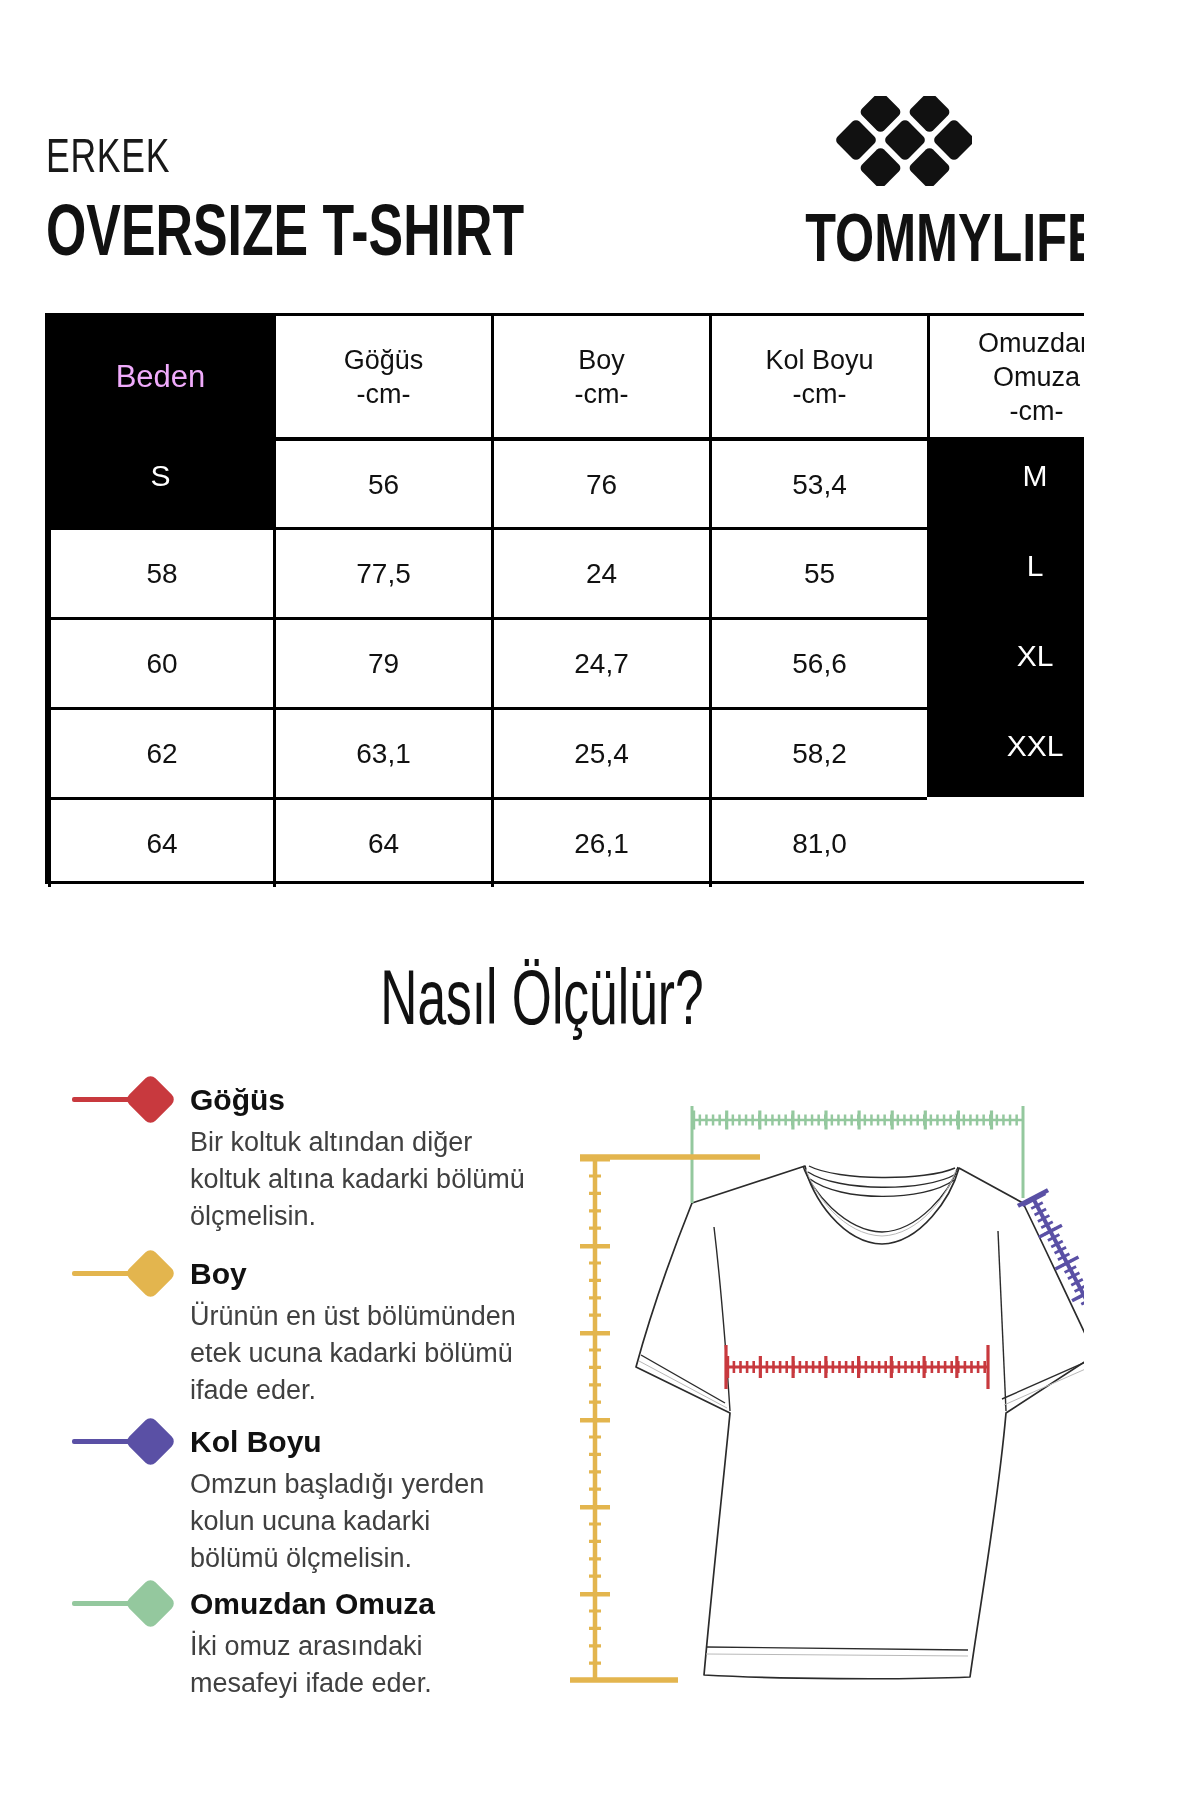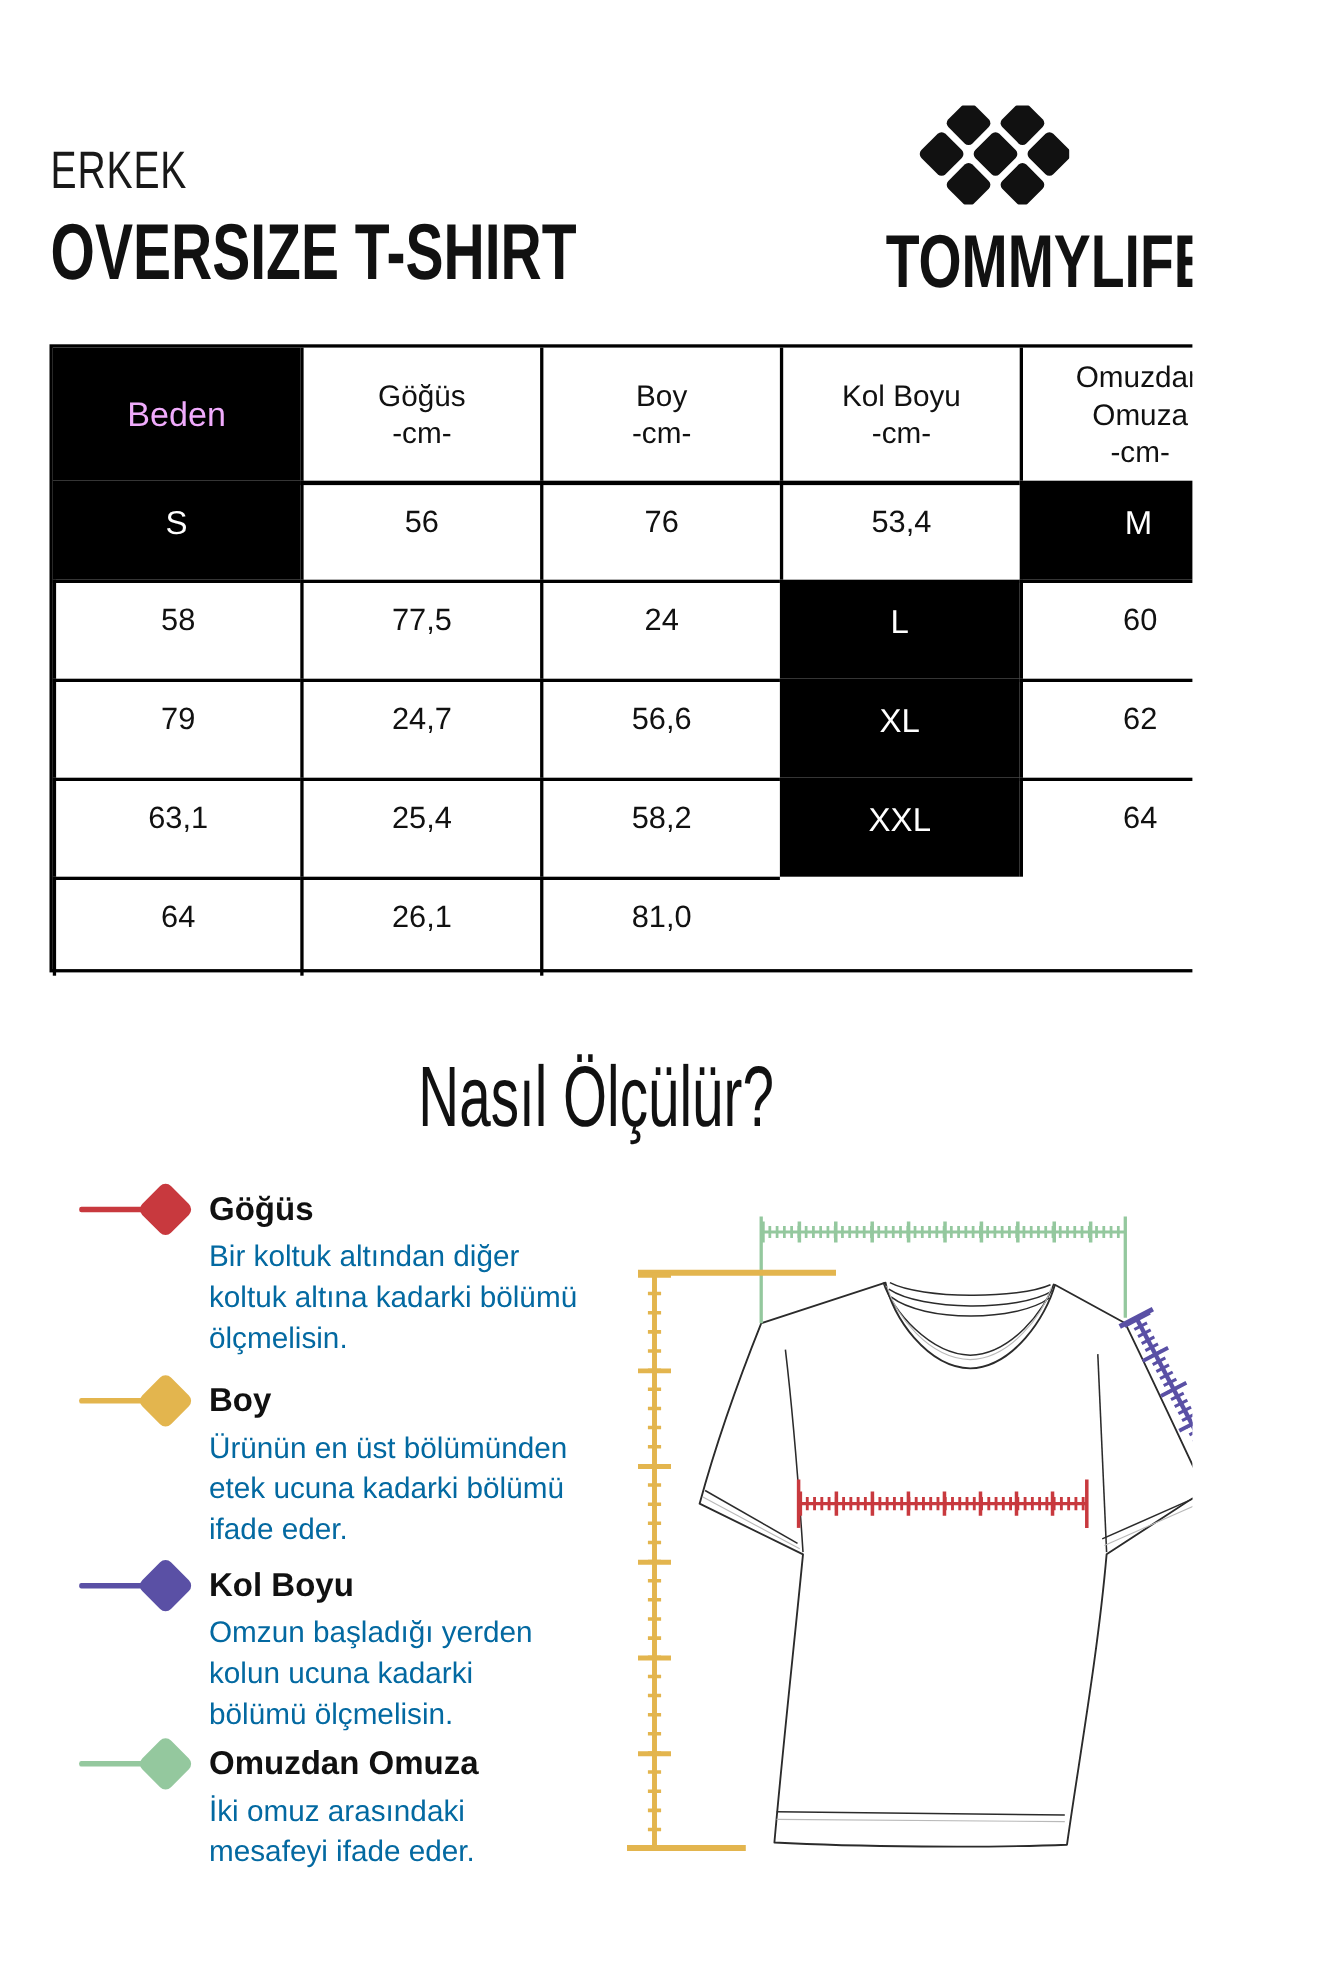--- a/index.html
+++ b/index.html
@@ -21,36 +21,36 @@
   
   .size-table{position:absolute;left:45px;top:313px;width:1095px;height:571px;
               display:grid;grid-template-columns:225px 218px 218px 218px 216px;
               grid-template-rows:121px repeat(5,90px);
               border:3px solid #000;box-sizing:border-box;background:#fff;}
   .size-table .cell{display:flex;align-items:center;justify-content:center;box-sizing:border-box;}
   .corner{background:#000;color:#f0abfc;font-size:31px;}
   .sizecell{background:#000;color:#fff;font-size:30px;align-items:flex-start !important;padding-top:22px;}
   .th{border-left:3px solid #000;flex-direction:column;font-size:27px;line-height:34px;text-align:center;}
   .td{border-left:3px solid #000;border-top:3px solid #000;font-size:28px;
-      align-items:flex-start !important;padding-top:18px;}
+      align-items:flex-start !important;padding-top:28px;}
   .td.first{border-top:4px solid #000;}
 
   
   .howto-title{position:absolute;left:0;top:952px;width:100%;text-align:center;
                font-size:78px;font-weight:500;letter-spacing:0;text-decoration:underline;}
   .howto-title span{display:inline-block;transform:scaleX(.66);transform-origin:center;white-space:nowrap;}
 
   .legend-item{position:absolute;left:72px;display:flex;}
   .marker{position:relative;width:112px;height:44px;flex:0 0 112px;}
   .marker .tail{position:absolute;left:0;top:19px;width:68px;height:5px;border-radius:2px;}
   .marker .diamond{position:absolute;left:60px;top:3px;width:37px;height:37px;border-radius:7px;
                    transform:rotate(45deg);}
   .legend-text{margin-left:6px;max-width:460px;}
   .legend-title{font-size:30px;font-weight:700;line-height:44px;color:#111;}
-  .legend-desc{font-size:27px;line-height:37px;color:#0369a1;margin-top:2px;}
+  .legend-desc{font-size:27px;line-height:37px;color:#404040;margin-top:2px;}
   .preline{white-space:pre-line;}
 
   .c-red{background:#C8393E;} .c-gold{background:#E3B54E;}
   .c-purple{background:#5A50A5;} .c-green{background:#94C89E;}
 
   .diagram{position:absolute;left:498px;top:935px;}
 </style>
 </head>
 <body>
 <div class="page">
@@ -98,20 +98,21 @@
 
     <div class="cell sizecell">S</div>
     <div class="cell td first">56</div>
     <div class="cell td first">76</div>
     <div class="cell td first">53,4</div>
 
     <div class="cell sizecell">M</div>
     <div class="cell td">58</div>
     <div class="cell td">77,5</div>
     <div class="cell td">24</div>
+    <div class="cell td">55</div>
 
     <div class="cell sizecell">L</div>
     <div class="cell td">60</div>
     <div class="cell td">79</div>
     <div class="cell td">24,7</div>
     <div class="cell td">56,6</div>
 
     <div class="cell sizecell">XL</div>
     <div class="cell td">62</div>
     <div class="cell td">63,1</div>

